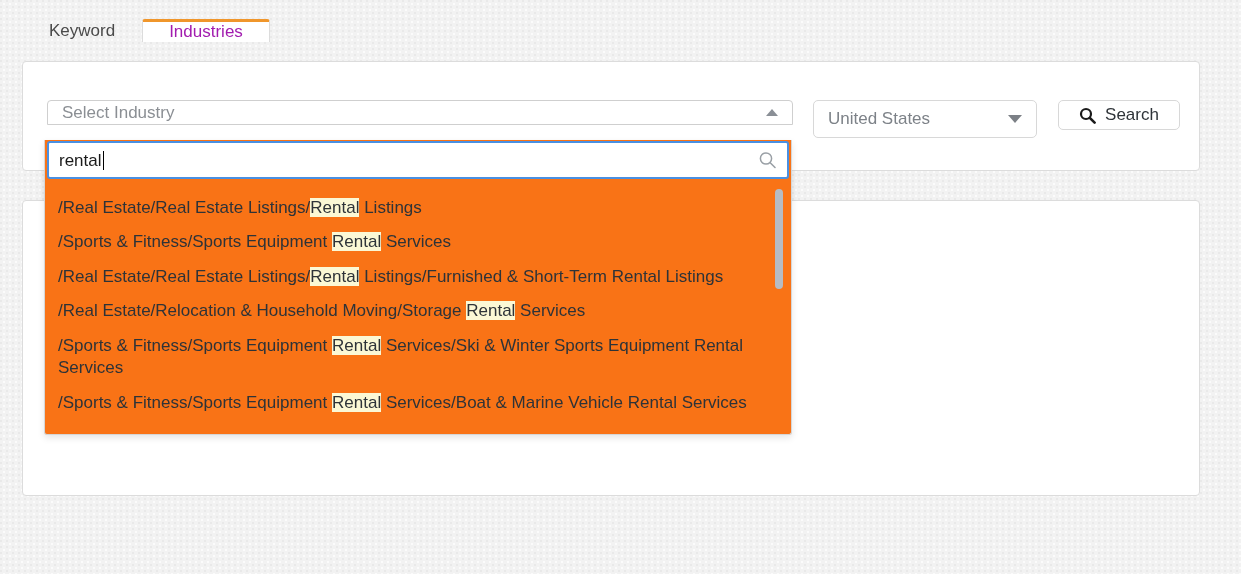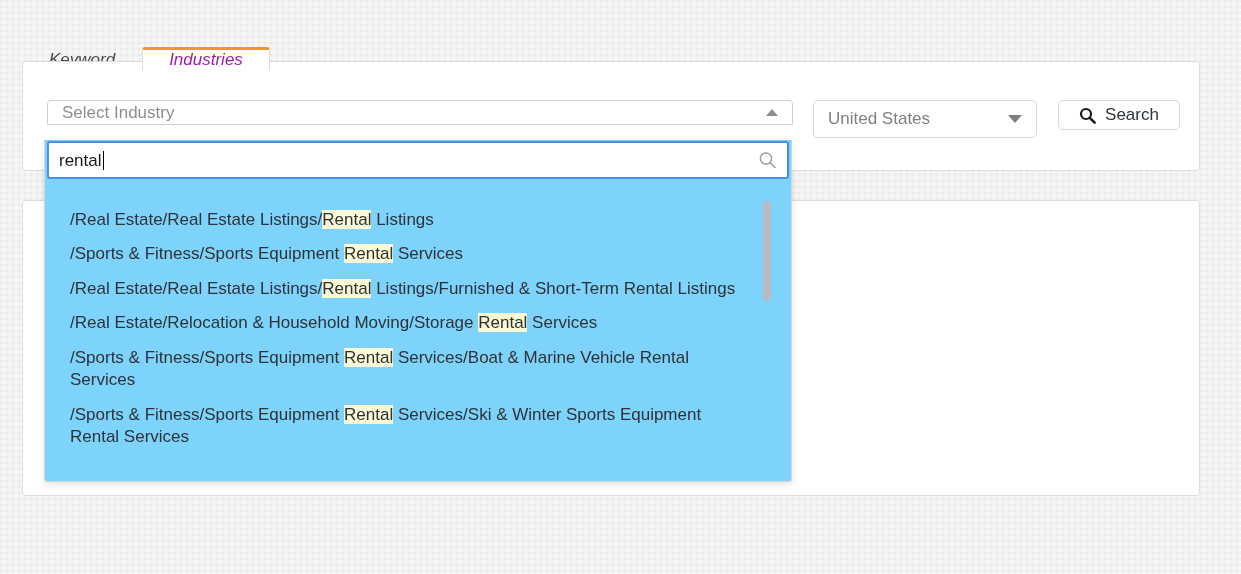--- a/index.html
+++ b/index.html
@@ -18,25 +18,24 @@
       radial-gradient(circle at 4px 4px, rgba(255,255,255,0.7) 1px, transparent 0);
     background-size: 6px 6px, 6px 6px;
     position: relative;
     color: #3d4852;
   }
 
   
   .tab-strip {
     position: absolute;
     left: 22px;
-    top: 22px;
+    top: 6px;
     height: 48px;
     display: flex;
-    align-items: flex-end;
-    font-style: italic;
+    align-items: center;
   }
 
   .tab {
     display: flex;
     align-items: center;
     justify-content: center;
     padding: 0 26px;
     font-size: 17px;
     color: #4a4a4a;
     cursor: pointer;
@@ -179,21 +178,21 @@
 
   .mag-bold { display: block; }
 
   
   .typeahead {
     position: absolute;
     left: 44px;
     top: 140px;
     width: 748px;
     z-index: 10;
-    background: #7dd3fc;
+    background: #f97316;
     border: 1px solid #d6d6d6;
     border-top: none;
     box-shadow: 0 3px 7px rgba(0,0,0,0.10);
     border-radius: 0 0 3px 3px;
   }
 
   .ta-input-wrap {
     margin: 1px 2px 0 2px;
     height: 38px;
     border: 2px solid #4a90e2;
@@ -224,21 +223,21 @@
   .ta-mag {
     position: absolute;
     right: 10px;
     top: 50%;
     transform: translateY(-50%);
   }
 
   .ta-list {
     list-style: none;
     padding: 8px 0 10px 0;
-    margin: 16px;
+    margin: 4px;
     position: relative;
     max-height: 368px;
     overflow: hidden;
   }
 
   .ta-item {
     padding: 6px 22px 6px 9px;
     font-size: 17px;
     line-height: 1.32;
     color: #2e3338;
@@ -320,21 +319,21 @@
       <circle cx="8" cy="8" r="5.6" fill="none" stroke="#9aa0a6" stroke-width="1.5"></circle>
       <line x1="12.2" y1="12.2" x2="17" y2="17" stroke="#9aa0a6" stroke-width="1.6" stroke-linecap="round"></line>
     </svg>
   </div>
 
   <ul class="ta-list">
     <li class="ta-item">/Real Estate/Real Estate Listings/<mark>Rental</mark> Listings</li>
     <li class="ta-item">/Sports &amp; Fitness/Sports Equipment <mark>Rental</mark> Services</li>
     <li class="ta-item">/Real Estate/Real Estate Listings/<mark>Rental</mark> Listings/Furnished &amp; Short-Term Rental Listings</li>
     <li class="ta-item">/Real Estate/Relocation &amp; Household Moving/Storage <mark>Rental</mark> Services</li>
+    <li class="ta-item">/Sports &amp; Fitness/Sports Equipment <mark>Rental</mark> Services/Ski &amp; Winter Sports Equipment Rental Services</li>
     <li class="ta-item">/Sports &amp; Fitness/Sports Equipment <mark>Rental</mark> Services/Boat &amp; Marine Vehicle Rental Services</li>
-    <li class="ta-item">/Sports &amp; Fitness/Sports Equipment <mark>Rental</mark> Services/Ski &amp; Winter Sports Equipment Rental Services</li>
 
     <div class="scrollbar-track">
       <div class="scrollbar-thumb"></div>
     </div>
   </ul>
 
 </div>
 
 </body></html>

